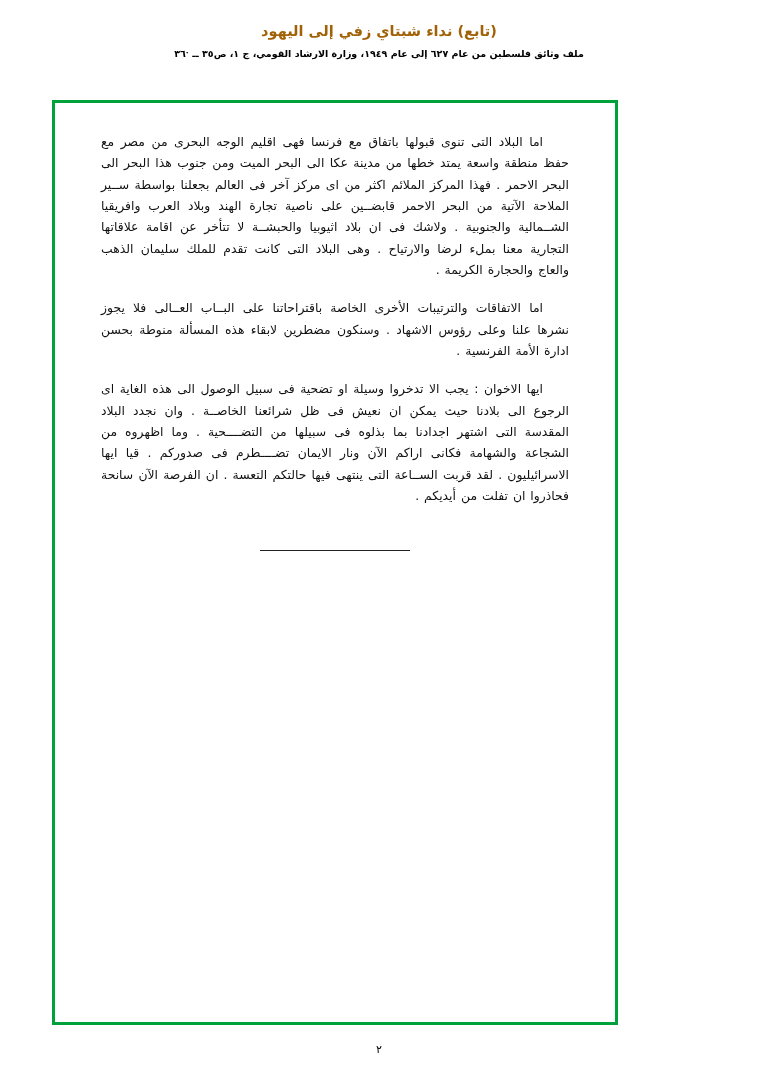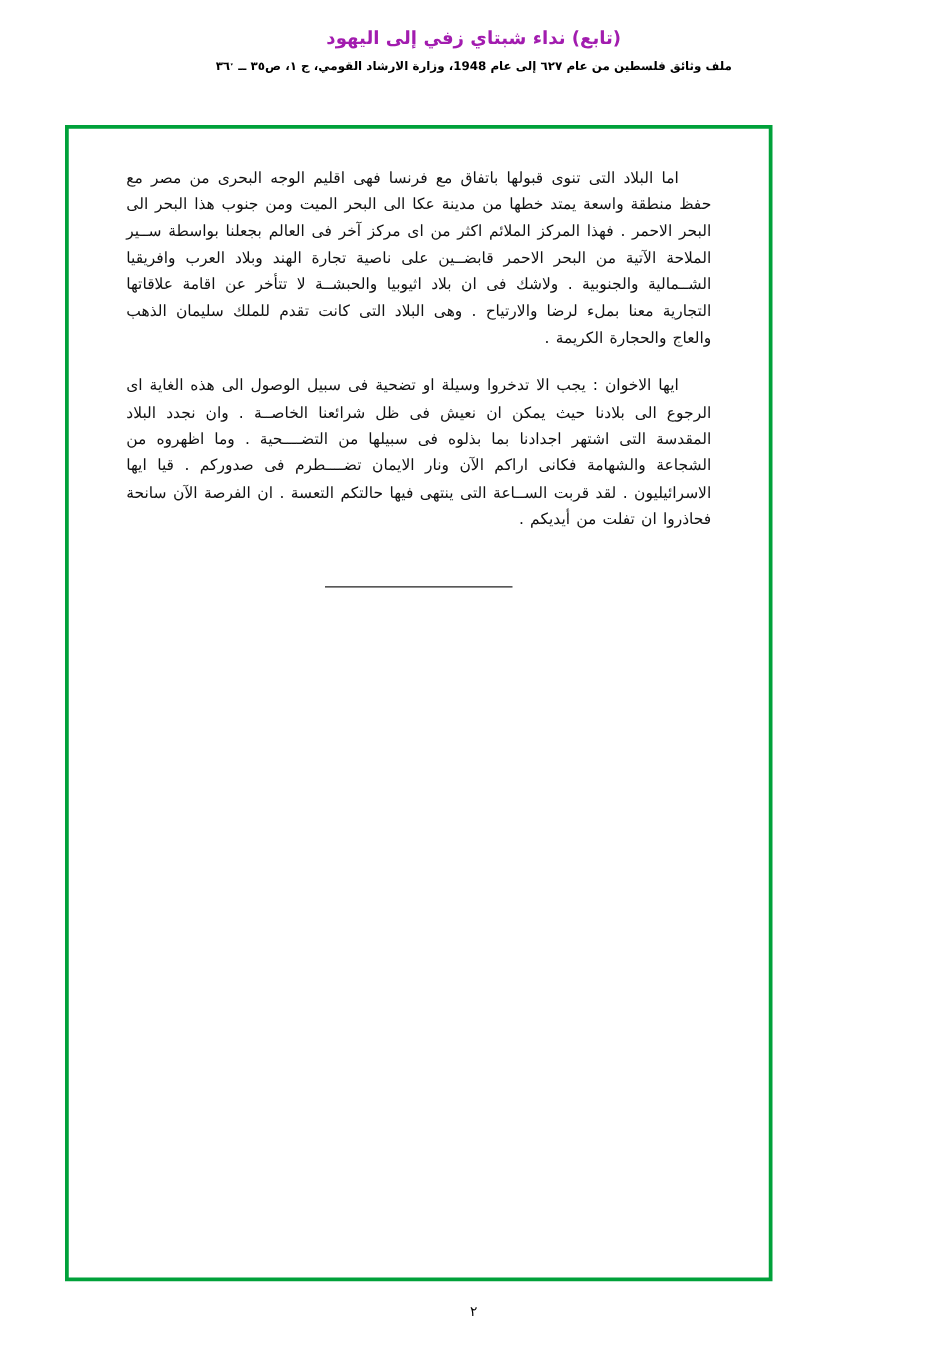--- a/index.html
+++ b/index.html
@@ -24,21 +24,21 @@
     top: 22px;
     left: 0;
     right: 0;
     text-align: center;
   }
   .header-title {
     font-family: "DejaVu Sans", sans-serif;
     font-size: 14.5px;
     font-weight: bold;
     letter-spacing: 0px;
-    color: #a21caf;
+    color: #a16207;
     line-height: 1.3;
     direction: rtl;
   }
   .header-subtitle {
     margin-top: 7px;
     font-family: "DejaVu Sans", sans-serif;
     font-size: 9.5px;
     font-weight: bold;
     color: #000;
     direction: rtl;
@@ -95,26 +95,27 @@
     color: #000;
   }
 </style>
 </head>
 <body>
 
 <div class="page">
 
   <div class="header">
     <div class="header-title">(تابع) نداء شبتاي زفي إلى اليهود</div>
-    <div class="header-subtitle">ملف وثائق فلسطين من عام ٦٢٧ إلى عام 1948، وزارة الارشاد القومي، ج ١، ص٣٥ ــ ٣٦ˑ</div>
+    <div class="header-subtitle">ملف وثائق فلسطين من عام ٦٢٧ إلى عام ١٩٤٩، وزارة الارشاد القومي، ج ١، ص٣٥ ــ ٣٦ˑ</div>
   </div>
 
   <div class="frame">
     <div class="content">
       <p class="para"><span class="indent"></span><span>اما البلاد التى تنوى قبولها باتفاق مع فرنسا فهى اقليم الوجه البحرى من مصر مع حفظ منطقة واسعة يمتد خطها من مدينة عكا الى البحر الميت ومن جنوب هذا البحر الى البحر الاحمر . فهذا المركز الملائم اكثر من اى مركز آخر فى العالم بجعلنا بواسطة ســير الملاحة الآتية من البحر الاحمر قابضــين على ناصية تجارة الهند وبلاد العرب وافريقيا الشــمالية والجنوبية . ولاشك فى ان بلاد اثيوبيا والحبشــة لا تتأخر عن اقامة علاقاتها التجارية معنا بملء لرضا والارتياح . وهى البلاد التى كانت تقدم للملك سليمان الذهب والعاج والحجارة الكريمة .</span></p>
+      <p class="para"><span class="indent"></span><span>اما الاتفاقات والترتيبات الأخرى الخاصة باقتراحاتنا على البــاب العــالى فلا يجوز نشرها علنا وعلى رؤوس الاشهاد . وسنكون مضطرين لابقاء هذه المسألة منوطة بحسن ادارة الأمة الفرنسية .</span></p>
       <p class="para"><span class="indent"></span><span>ايها الاخوان : يجب الا تدخروا وسيلة او تضحية فى سبيل الوصول الى هذه الغاية اى الرجوع الى بلادنا حيث يمكن ان نعيش فى ظل شرائعنا الخاصــة . وان نجدد البلاد المقدسة التى اشتهر اجدادنا بما بذلوه فى سبيلها من التضــــحية . وما اظهروه من الشجاعة والشهامة فكانى اراكم الآن ونار الايمان تضــــطرم فى صدوركم . قيا ايها الاسرائيليون . لقد قربت الســاعة التى ينتهى فيها حالتكم التعسة . ان الفرصة الآن سانحة فحاذروا ان تفلت من أيديكم .</span></p>
 
       <div class="rule-wrap">
         <span class="rule"></span>
       </div>
     </div>
   </div>
 
   <div class="footer">
     <span>٢</span>

